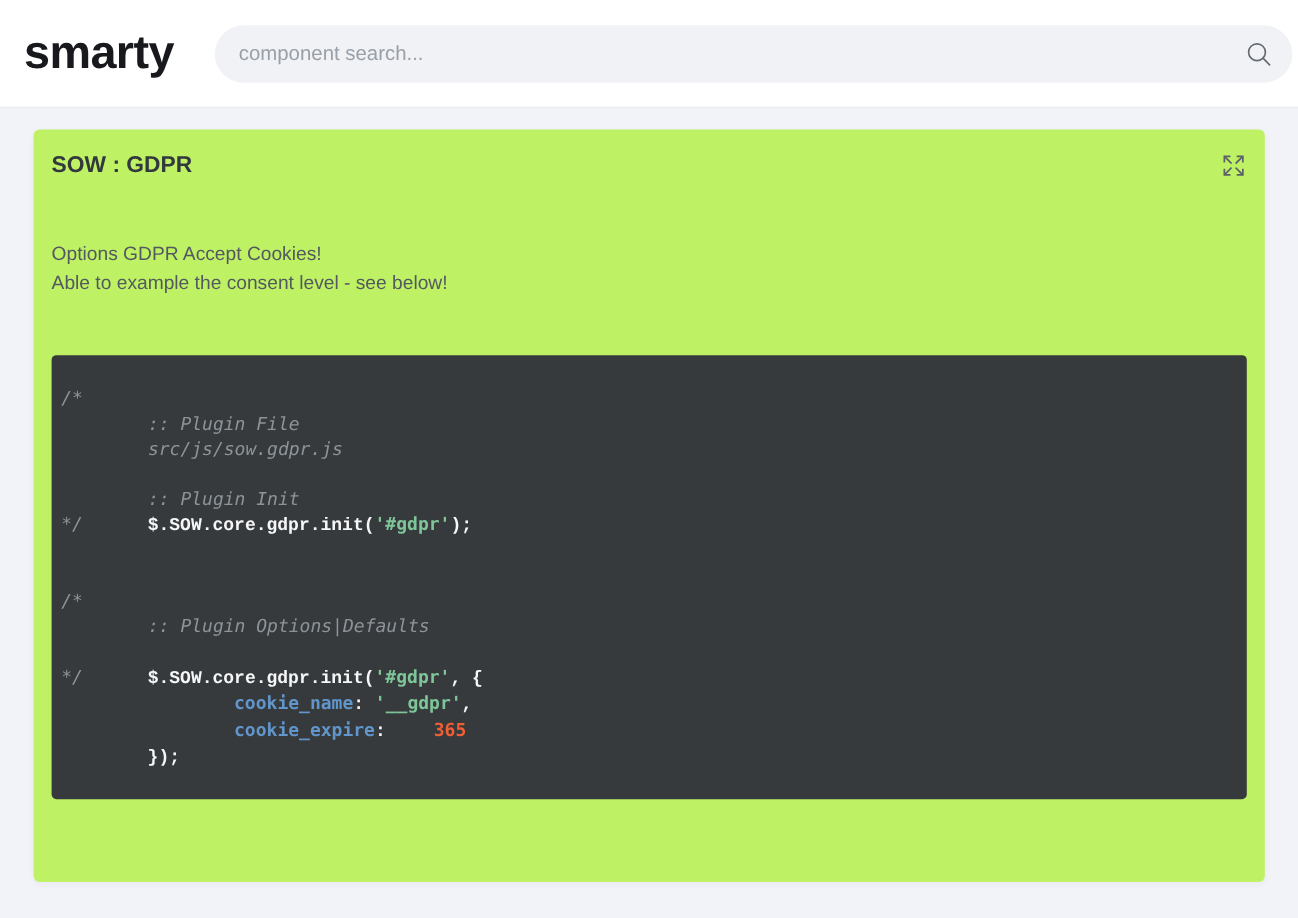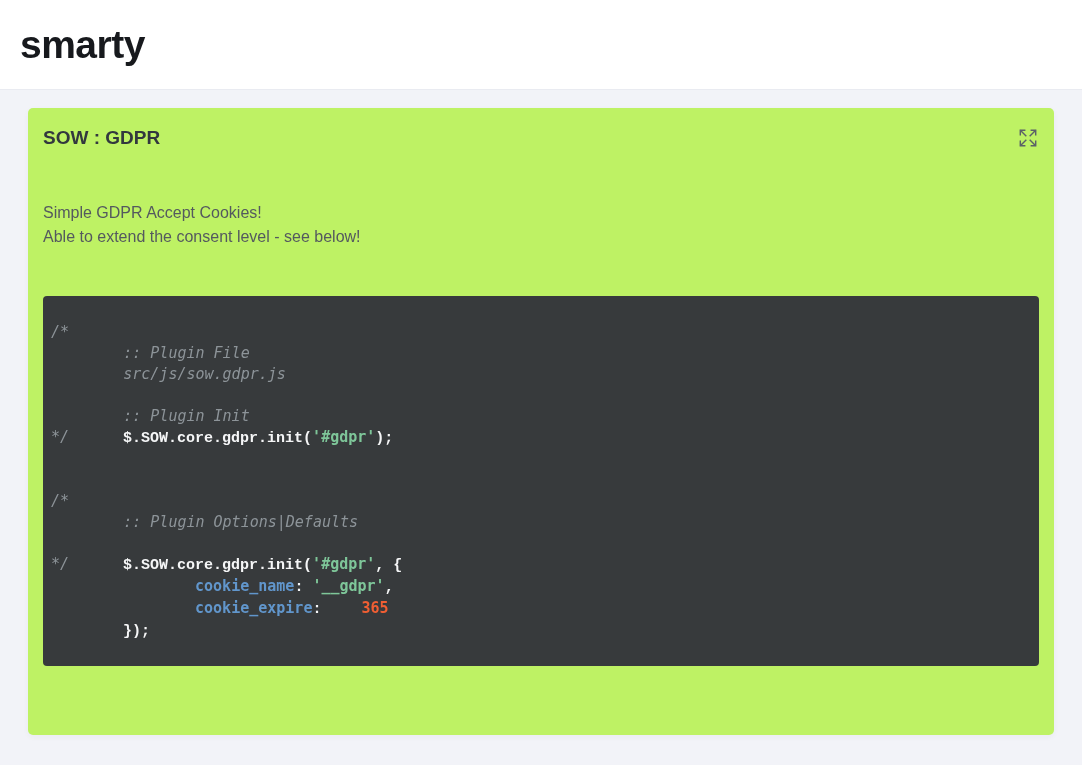--- a/index.html
+++ b/index.html
@@ -104,40 +104,47 @@
   .tok-plain   { color: var(--code-plain, #f5f6f7); font-family: Liberation Mono, monospace; }
   .tok-string  { color: var(--code-string, #7ec699); }
   .tok-property{ color: var(--code-property, #6196cc); text-align: center; }
   .tok-number  { color: var(--code-number, #f05e33); margin-left: 31px; }
 </style>
 </head>
 <body>
 
 <header class="topbar">
   <div class="logo">smarty</div>
+  <div class="search-wrap">
+    <input type="text" class="search-input" placeholder="component search..." style="">
+    <svg class="search-icon" viewBox="0 0 24 24" fill="none" stroke="#646b72" stroke-width="1.4" stroke-linecap="round">
+      <circle cx="10.5" cy="10.5" r="7"></circle>
+      <line x1="15.7" y1="15.7" x2="21" y2="21"></line>
+    </svg>
+  </div>
 </header>
 
 <main class="content">
   <section class="card">
 
     <div class="card-head">
       <h1 class="card-title">SOW : GDPR</h1>
       <svg class="expand-icon" viewBox="0 0 20 20" fill="none" stroke="#5b6167" stroke-width="1.3" stroke-linecap="square">
         <line x1="8" y1="8" x2="3.5" y2="3.5"></line>
         <polyline points="3,7 3,3 7,3"></polyline>
         <line x1="12" y1="8" x2="16.5" y2="3.5"></line>
         <polyline points="13,3 17,3 17,7"></polyline>
         <line x1="8" y1="12" x2="3.5" y2="16.5"></line>
         <polyline points="3,13 3,17 7,17"></polyline>
         <line x1="12" y1="12" x2="16.5" y2="16.5"></line>
         <polyline points="13,17 17,17 17,13"></polyline>
       </svg>
     </div>
 
     <div class="intro">
-      <p>Simple GDPR Accept Cookies!</p>
-      <p>Able to extend the consent level - see below!</p>
+      <p>Options GDPR Accept Cookies!</p>
+      <p>Able to example the consent level - see below!</p>
     </div>
 
     <pre class="code"><code><div class="code-line"><span class="tok-comment">/*</span></div><div class="code-line"><span class="tok-comment">        :: Plugin File</span></div><div class="code-line"><span class="tok-comment">        src/js/sow.gdpr.js</span></div><div class="code-line">&nbsp;</div><div class="code-line"><span class="tok-comment">        :: Plugin Init</span></div><div class="code-line"><span class="tok-comment">*/</span><span class="tok-plain">      $.SOW.core.gdpr.init(</span><span class="tok-string">'#gdpr'</span><span class="tok-plain">);</span></div><div class="code-line">&nbsp;</div><div class="code-line">&nbsp;</div><div class="code-line"><span class="tok-comment">/*</span></div><div class="code-line"><span class="tok-comment">        :: Plugin Options|Defaults</span></div><div class="code-line">&nbsp;</div><div class="code-line"><span class="tok-comment">*/</span><span class="tok-plain">      $.SOW.core.gdpr.init(</span><span class="tok-string">'#gdpr'</span><span class="tok-plain">, {</span></div><div class="code-line"><span class="tok-plain">                </span><span class="tok-property">cookie_name</span><span class="tok-plain">: </span><span class="tok-string">'__gdpr'</span><span class="tok-plain">,</span></div><div class="code-line"><span class="tok-plain">                </span><span class="tok-property">cookie_expire</span><span class="tok-plain">: </span><span class="tok-number">365</span></div><div class="code-line"><span class="tok-plain">        });</span></div></code></pre>
 
   </section>
 </main>
 
 </body></html>

